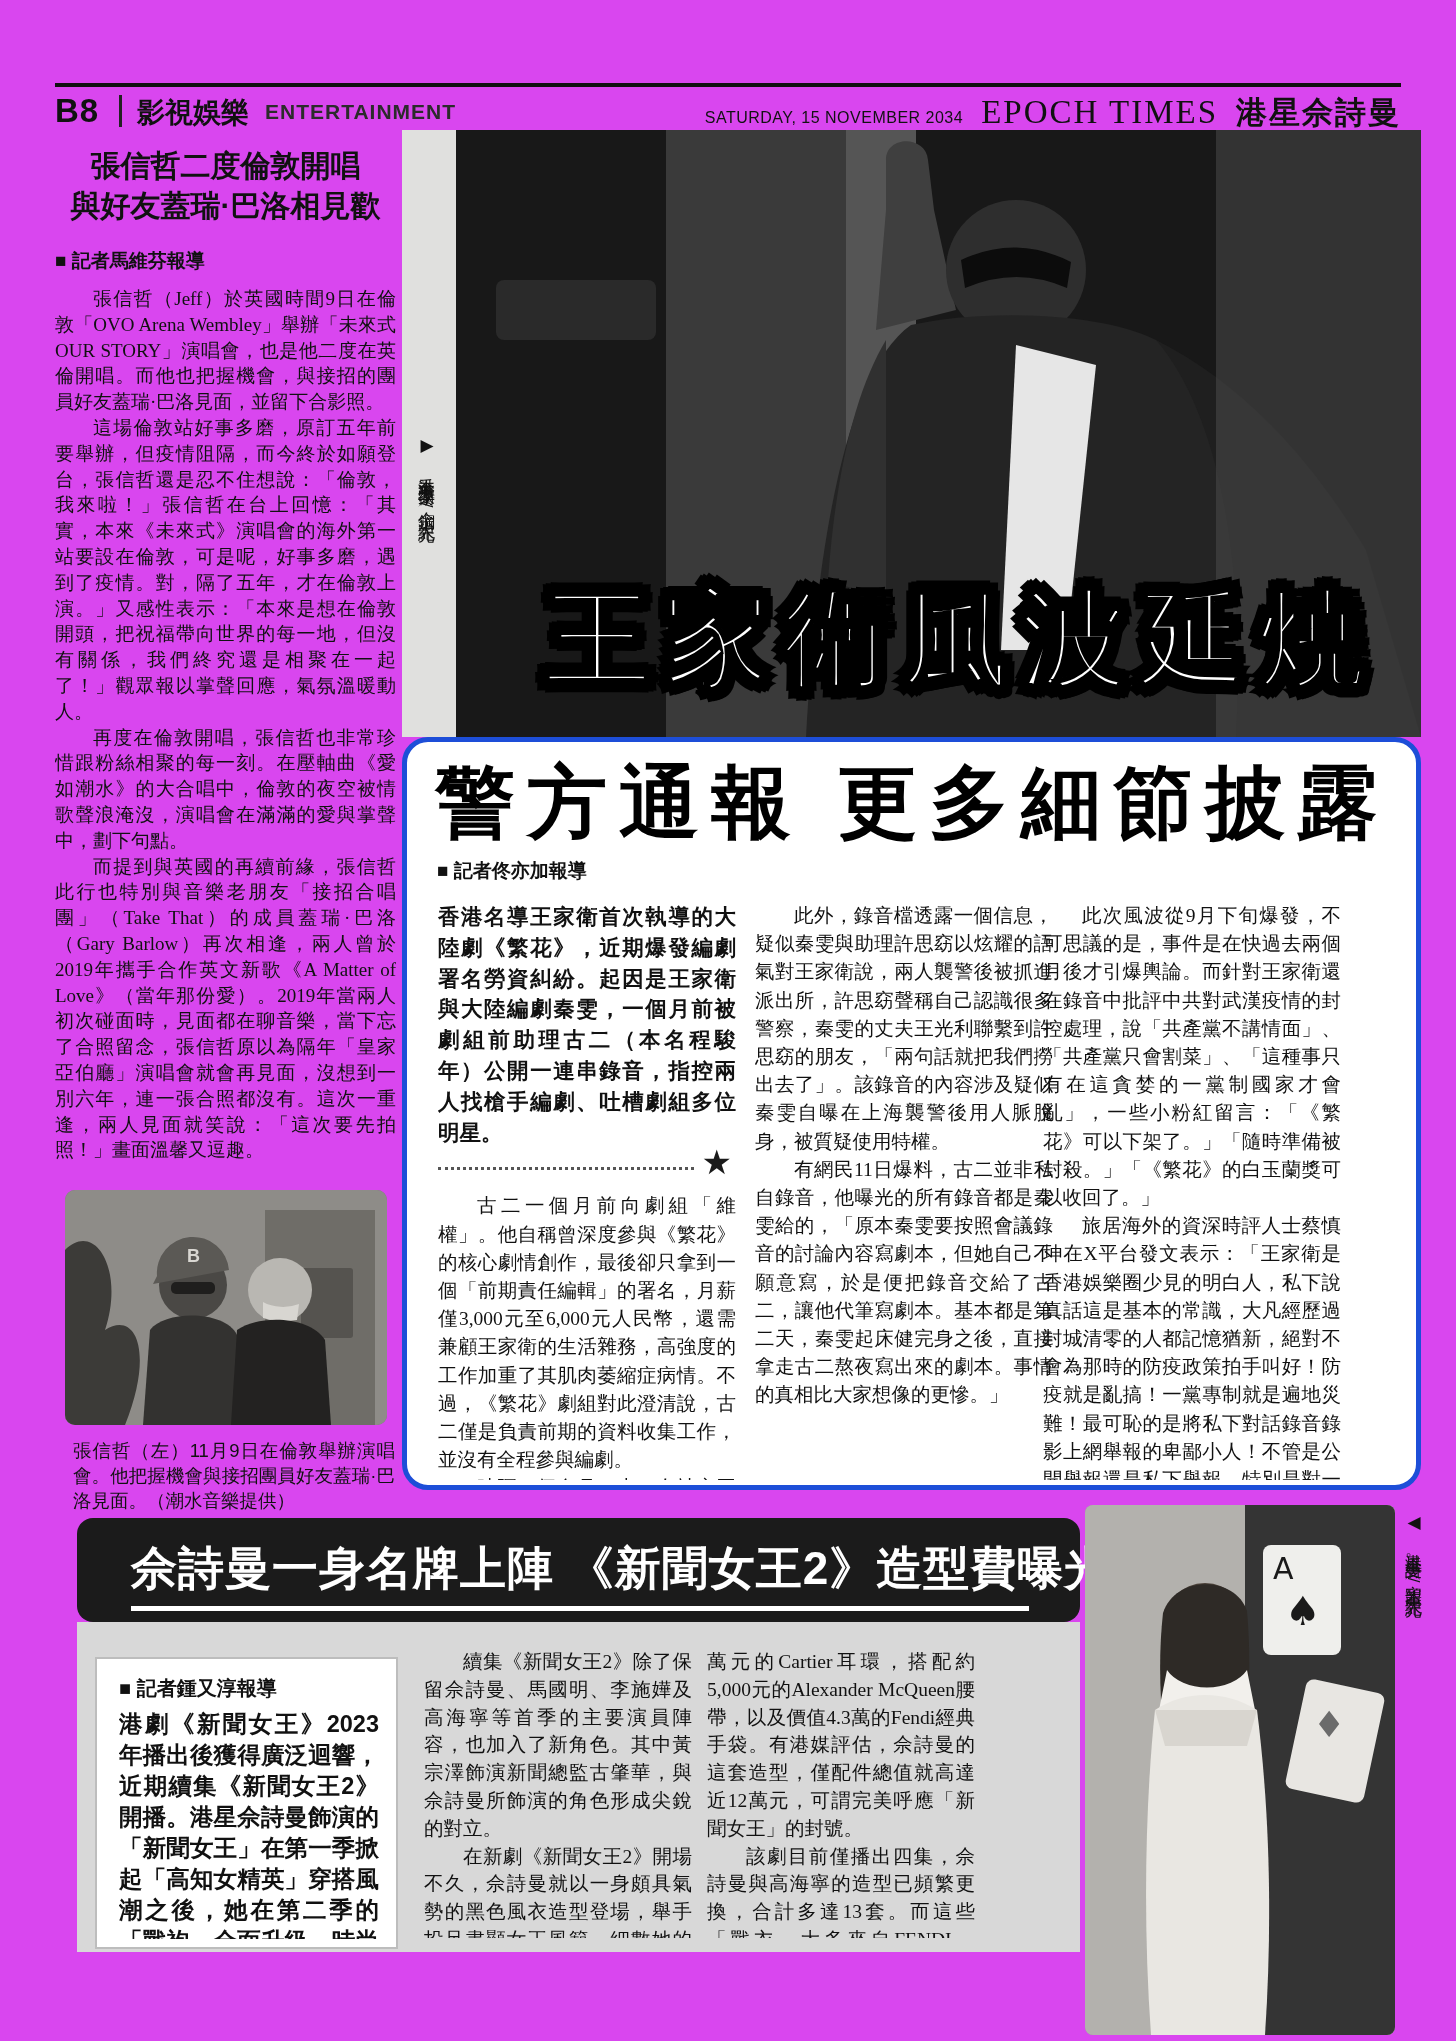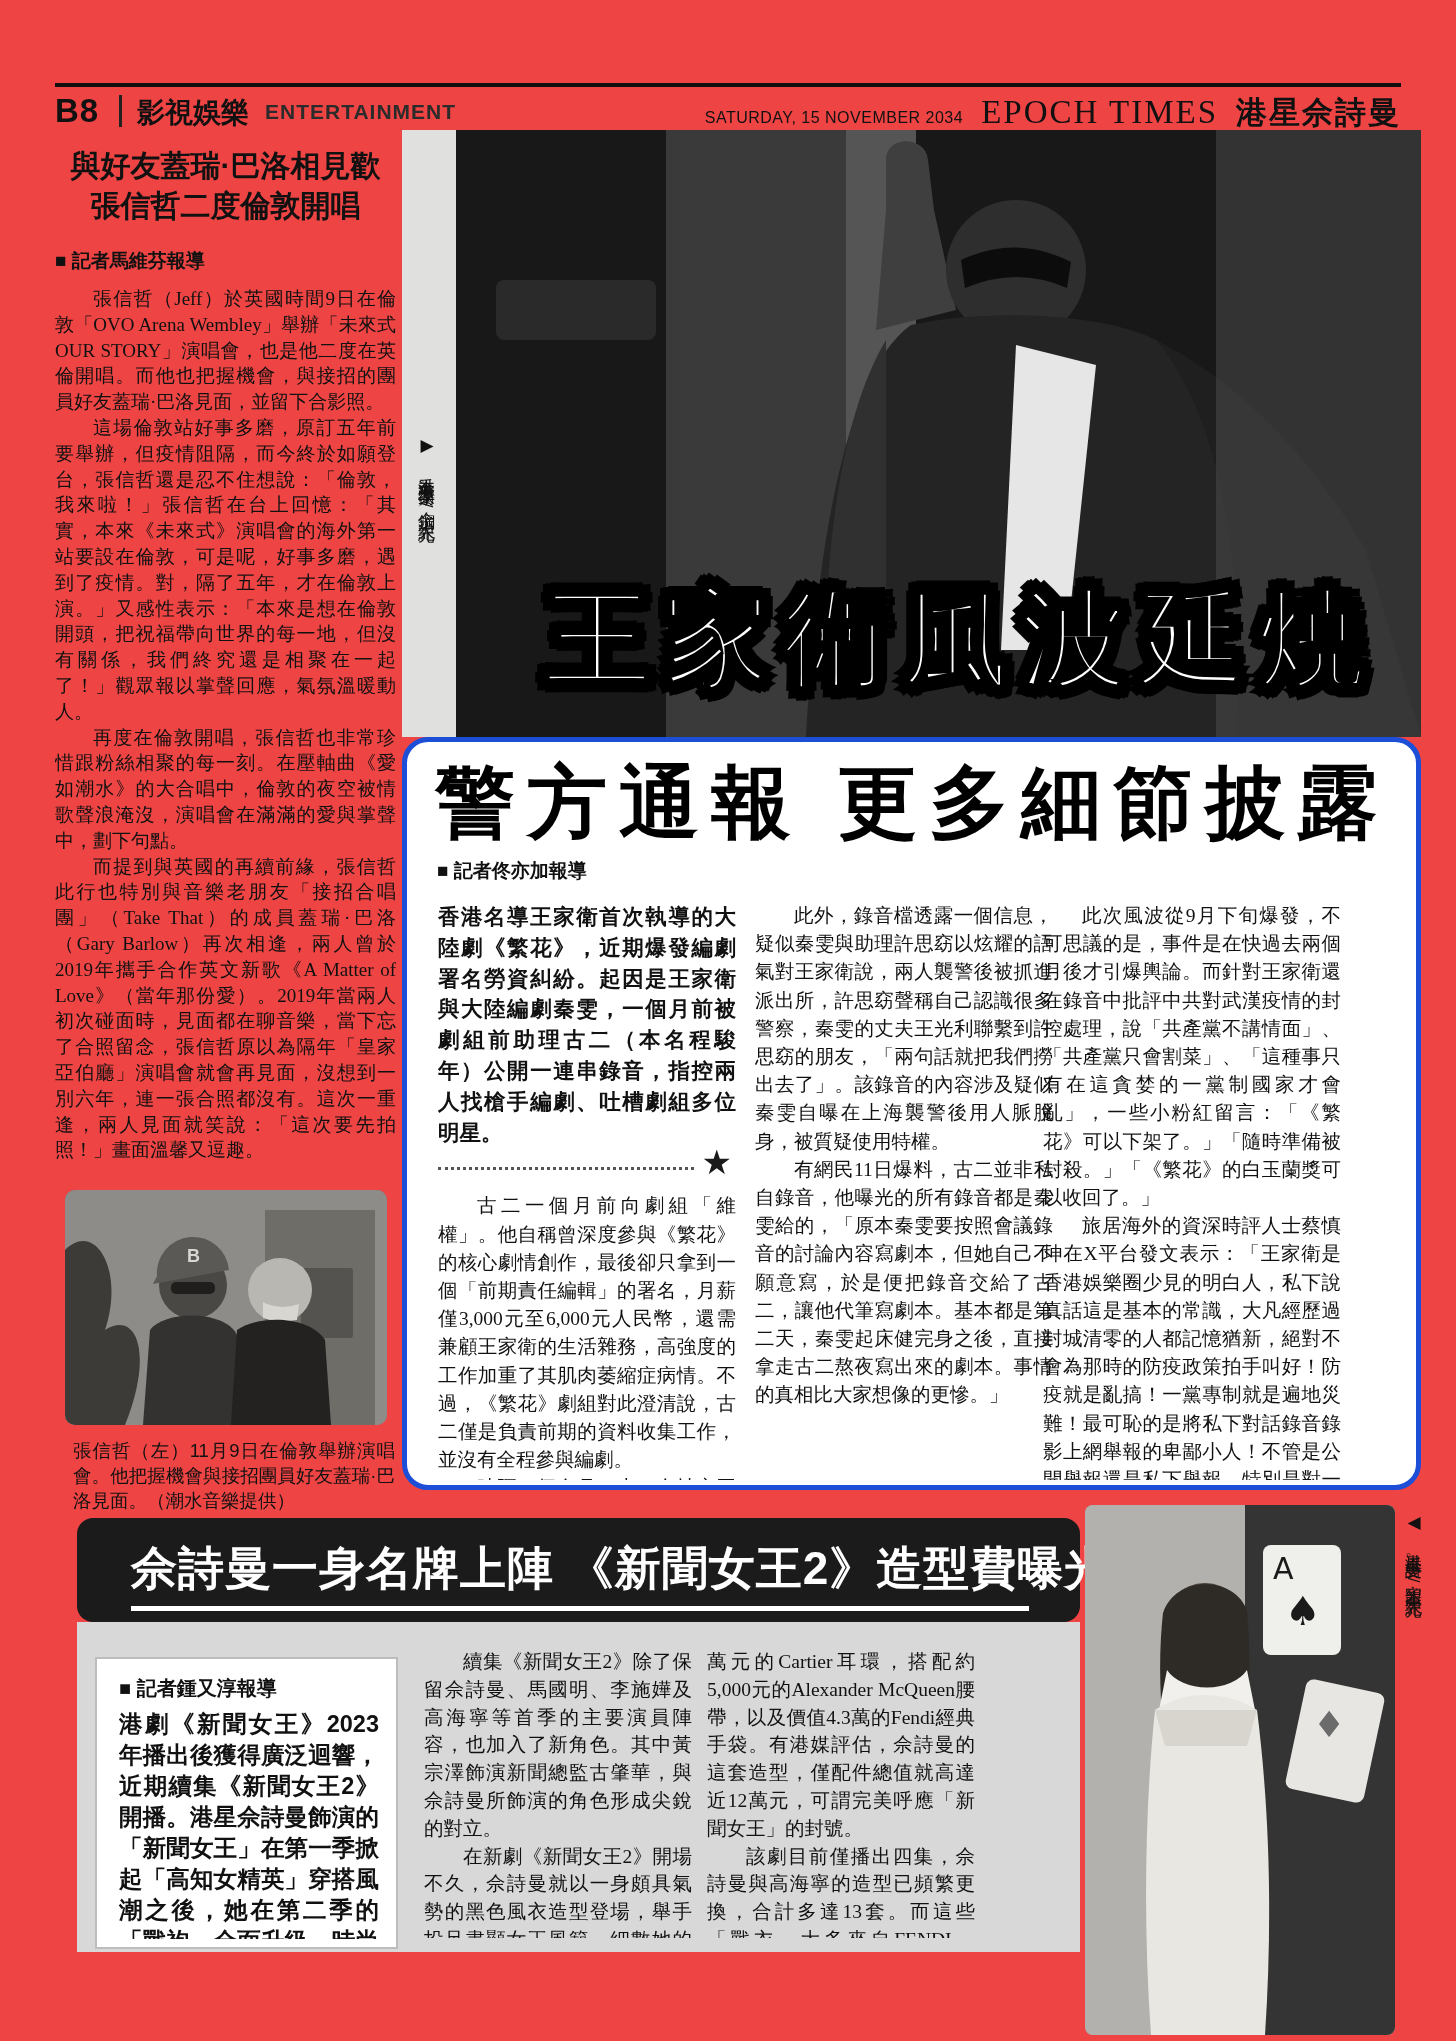--- a/index.html
+++ b/index.html
@@ -1,17 +1,17 @@
 <!DOCTYPE html>
 <html><head>
 <meta charset="utf-8">
 <style>
   * { margin:0; padding:0; box-sizing:border-box; }
   html,body { background:#e8e8e8; }
-  .page { position:relative; width:1456px; height:2041px; background:#ef4444; margin:0 auto;
+  .page { position:relative; width:1456px; height:2041px; background:#d946ef; margin:0 auto;
           font-family:"Liberation Serif", serif; color:#111; overflow:hidden; }
 
   
   .hdr-rule { position:absolute; left:55px; top:83px; width:1346px; height:4px; background:#101010; }
   .hdr-row  { position:absolute; left:55px; top:92px; width:1346px; height:42px; }
   .hdr-pageno { position:absolute; left:0; top:0; font-family:"Liberation Sans",sans-serif; font-weight:900; font-size:33px; letter-spacing:1px; }
   .hdr-div { position:absolute; left:64px; top:3px; width:3px; height:32px; background:#222; }
   .hdr-sec-zh { position:absolute; left:82px; top:2px; font-family:"Liberation Sans",sans-serif; font-weight:900; font-size:28px; }
   .hdr-sec-en { position:absolute; left:210px; top:8px; font-family:"Liberation Sans",sans-serif; font-weight:800; font-size:21px; letter-spacing:1px; color:#2b2b2b; }
   .hdr-right { position:absolute; right:0; top:0; height:40px; display:flex; align-items:baseline; gap:18px; }
@@ -89,22 +89,22 @@
     <div class="hdr-sec-en">ENTERTAINMENT</div>
     <div class="hdr-right">
       <span class="hdr-date">SATURDAY, 15 NOVEMBER 2034</span>
       <span class="hdr-epoch">EPOCH TIMES</span>
       <span class="hdr-mast-zh">港星佘詩曼</span>
     </div>
   </div>
 
   <div class="lcol">
     <div class="ltitle">
+      <div>張信哲二度倫敦開唱</div>
       <div>與好友蓋瑞·巴洛相見歡</div>
-      <div>張信哲二度倫敦開唱</div>
     </div>
     <div class="byline">■ 記者馬維芬報導</div>
     <div class="lbody">
       <p>張信哲（Jeff）於英國時間9日在倫敦「OVO Arena Wembley」舉辦「未來式 OUR STORY」演唱會，也是他二度在英倫開唱。而他也把握機會，與接招的團員好友蓋瑞·巴洛見面，並留下合影照。</p>
       <p>這場倫敦站好事多磨，原訂五年前要舉辦，但疫情阻隔，而今終於如願登台，張信哲還是忍不住想說：「倫敦，我來啦！」張信哲在台上回憶：「其實，本來《未來式》演唱會的海外第一站要設在倫敦，可是呢，好事多磨，遇到了疫情。對，隔了五年，才在倫敦上演。」又感性表示：「本來是想在倫敦開頭，把祝福帶向世界的每一地，但沒有關係，我們終究還是相聚在一起了！」觀眾報以掌聲回應，氣氛溫暖動人。</p>
       <p>再度在倫敦開唱，張信哲也非常珍惜跟粉絲相聚的每一刻。在壓軸曲《愛如潮水》的大合唱中，倫敦的夜空被情歌聲浪淹沒，演唱會在滿滿的愛與掌聲中，劃下句點。</p>
       <p>而提到與英國的再續前緣，張信哲此行也特別與音樂老朋友「接招合唱團」（Take That）的成員蓋瑞·巴洛（Gary Barlow）再次相逢，兩人曾於2019年攜手合作英文新歌《A Matter of Love》（當年那份愛）。2019年當兩人初次碰面時，見面都在聊音樂，當下忘了合照留念，張信哲原以為隔年「皇家亞伯廳」演唱會就會再見面，沒想到一別六年，連一張合照都沒有。這次一重逢，兩人見面就笑說：「這次要先拍照！」畫面溫馨又逗趣。</p>
       <p>倫敦站為整個巡迴演出的第103場，而這段屬於「未來式」的故事，即將於下週的巴黎場收官。◇</p>
     </div>
   </div>

